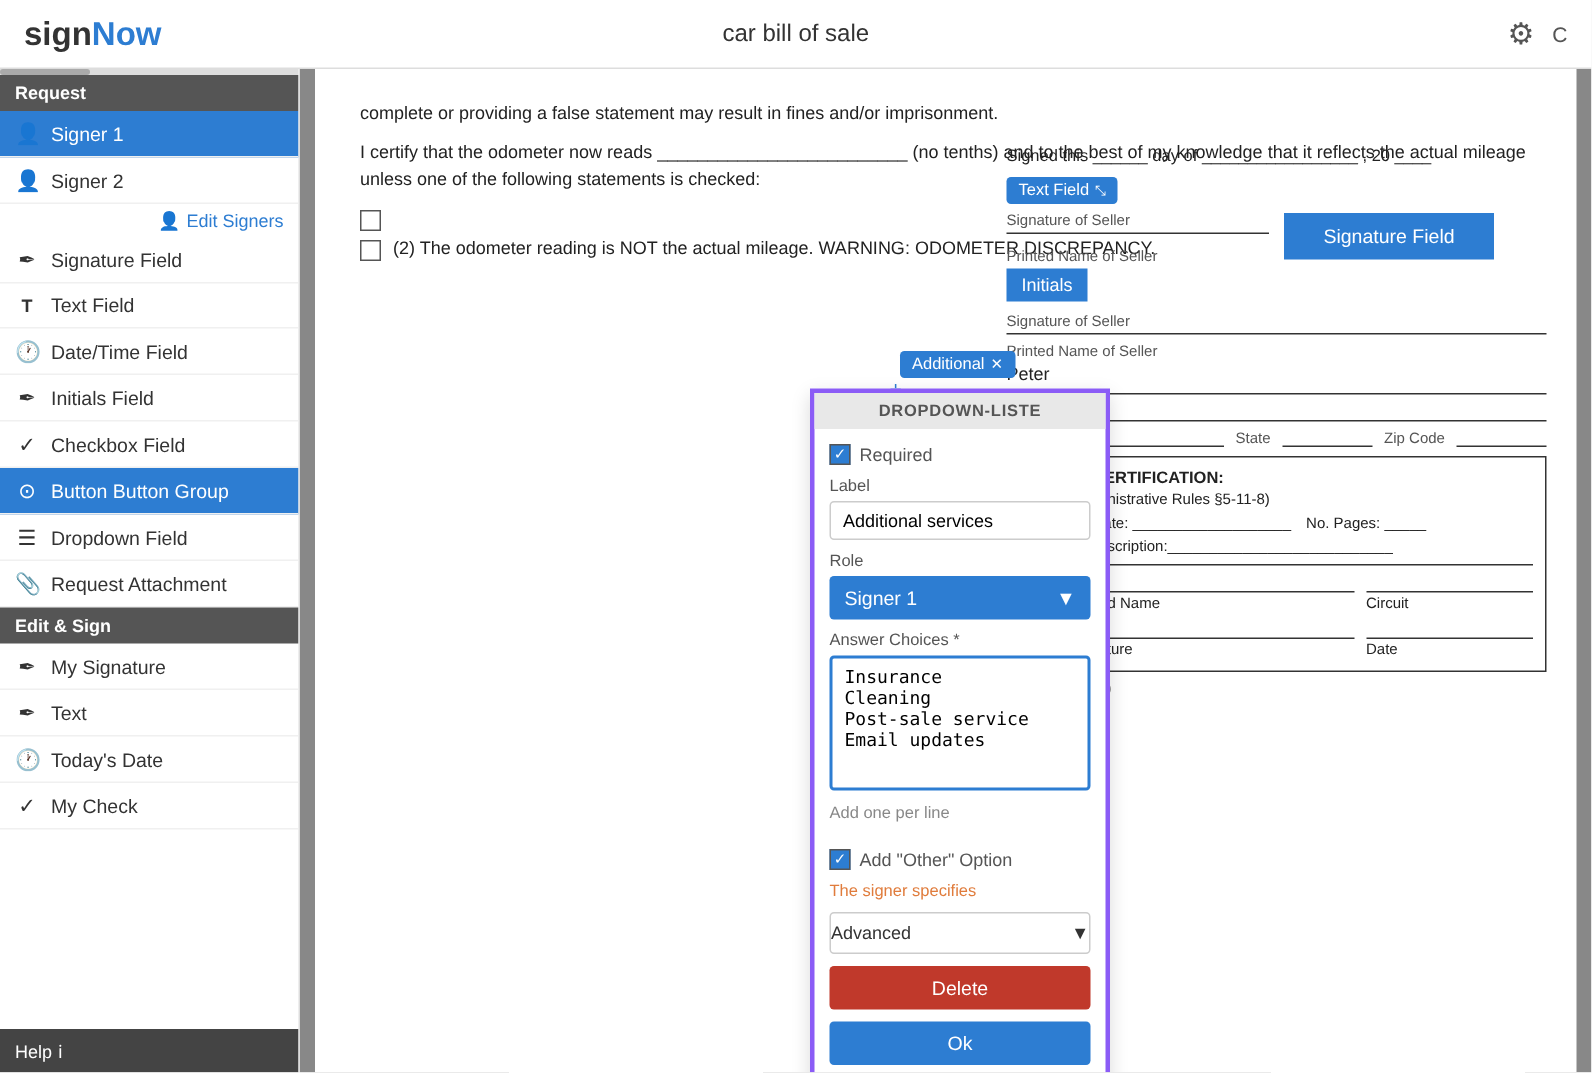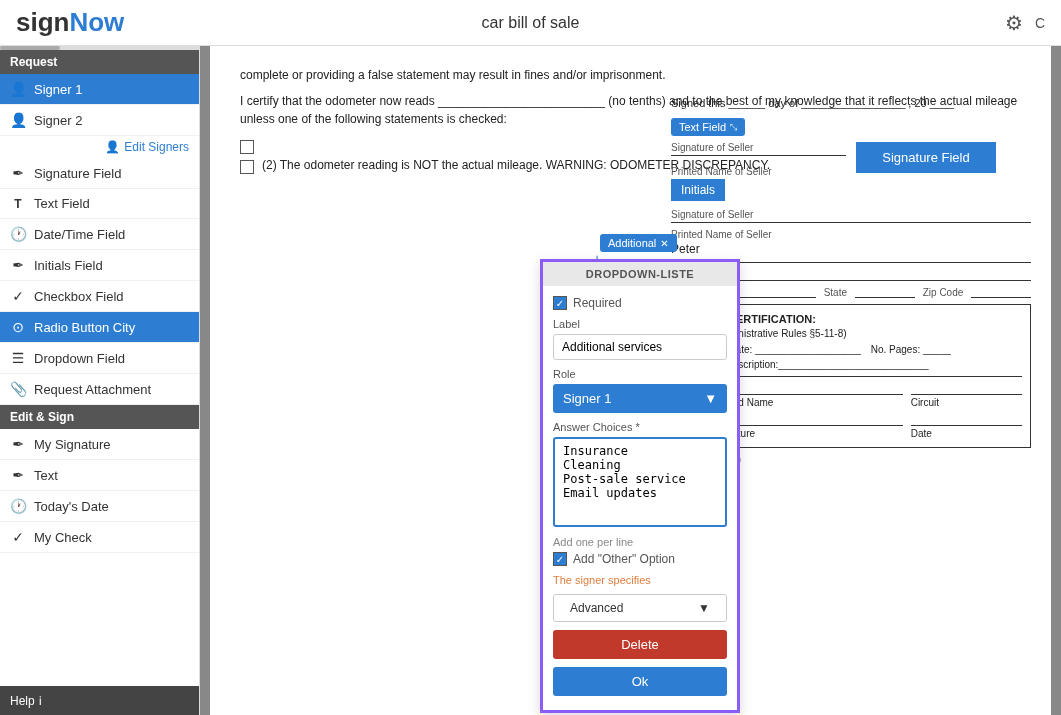--- a/index.html
+++ b/index.html
@@ -9,21 +9,21 @@
     .header {
       background: #fff;
       height: 46px;
       display: flex;
       align-items: center;
       padding: 0 16px;
       border-bottom: 1px solid #ddd;
       position: relative;
     }
     .header-logo {
-      font-size: 26px;
+      font-size: 22px;
       font-weight: bold;
       color: #333;
       width: 200px;
     }
     .header-logo span { color: #2d7dd2; }
     .header-title {
       position: absolute;
       left: 50%;
       transform: translateX(-50%);
       font-size: 16px;
@@ -280,38 +280,38 @@
       border-radius: 3px;
       padding: 5px 8px;
       font-size: 12px;
       height: 90px;
       resize: none;
       margin-bottom: 6px;
     }
     .modal-add-one {
       font-size: 11px;
       color: #888;
-      margin-bottom: 4px;
+      margin-bottom: 18px;
     }
     .modal-add-other-row {
       display: flex;
       align-items: center;
       gap: 6px;
       margin-bottom: 8px;
     }
     .modal-signer-specifies {
       font-size: 11px;
       color: #e07c3c;
       margin-bottom: 8px;
     }
     .modal-advanced-btn {
       width: 100%;
       border: 1px solid #ccc;
       border-radius: 3px;
-      padding: 6px 16px;
+      padding: 6px 0;
       background: #fff;
       display: flex;
       align-items: center;
       justify-content: space-between;
       cursor: pointer;
       font-size: 12px;
       color: #333;
       margin-bottom: 8px;
     }
     .modal-footer {
@@ -414,21 +414,21 @@
     <div class="sidebar-item">
       <span class="icon">✒</span>
       <span class="sidebar-item-label">Initials Field</span>
     </div>
     <div class="sidebar-item">
       <span class="icon">✓</span>
       <span class="sidebar-item-label">Checkbox Field</span>
     </div>
     <div class="sidebar-item active">
       <span class="icon">⊙</span>
-      <span class="sidebar-item-label">Radio Button City</span>
+      <span class="sidebar-item-label">Button Button Group</span>
     </div>
     <div class="sidebar-item">
       <span class="icon">☰</span>
       <span class="sidebar-item-label">Dropdown Field</span>
     </div>
     <div class="sidebar-item">
       <span class="icon">📎</span>
       <span class="sidebar-item-label">Request Attachment</span>
     </div>
 

